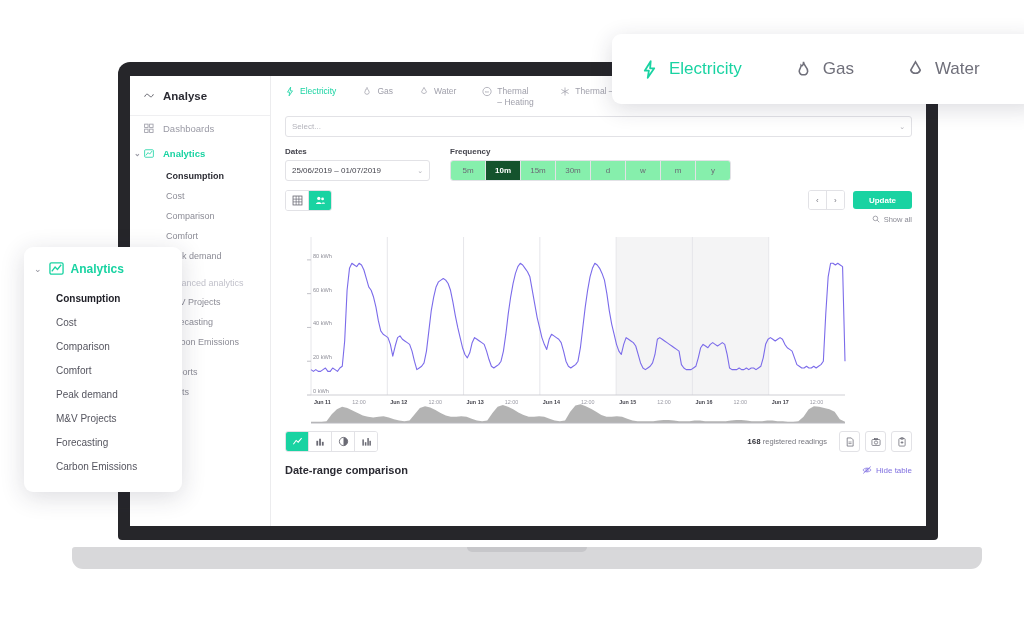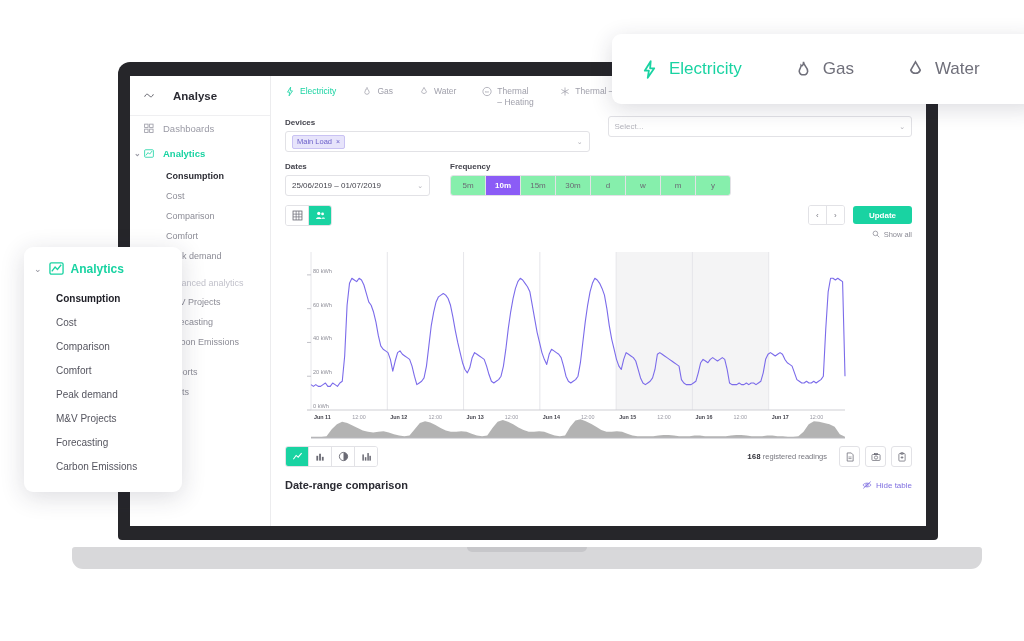--- a/index.html
+++ b/index.html
@@ -26,21 +26,21 @@
   .bgw-refresh{text-align:right;padding-right:14px;font-size:9px;color:#555;}
   .bgw-filter{margin:6px 6px 0 6px;height:14px;border:1px solid #cfcfcf;background:#fff;
        font-size:7px;color:#999;padding:2px 0 0 4px;box-sizing:border-box;}
   .bgw-object{margin:8px 0 0 4px;font-size:7px;font-weight:bold;color:#222;}
   .bgw-dot{display:inline-block;width:6px;height:6px;border-radius:50%;background:#33a7dd;vertical-align:middle;margin-left:2px;}
   #bg-scroll{position:absolute;right:6px;top:100px;width:5px;height:330px;background:#e8e8e8;border-radius:3px;}
 
   
   #app{position:absolute;inset:0;display:flex;background:#fff;}
   #sidebar{width:140px;flex:0 0 140px;background:#fff;border-right:1px solid #ececee;padding-top:0;}
-  .sb-head{display:flex;align-items:flex-start;gap:19px;padding:14px 12px 13px 14px;border-bottom:1px solid #efeff1;}
+  .sb-head{display:flex;align-items:flex-start;gap:9px;padding:14px 12px 13px 14px;border-bottom:1px solid #efeff1;}
   .sb-head-label{font-size:11.5px;font-weight:bold;color:#2b2b33;}
   .sb-item{display:flex;align-items:center;gap:9px;padding:7px 12px 7px 14px;font-size:9.5px;color:#9a9aa5;}
   .sb-item.active{color:#19d3a2;font-weight:bold;}
   .sb-caret{position:absolute;left:4px;font-size:8px;color:#9a9aa5;}
   .sb-sub{padding:5px 10px 5px 36px;font-size:9px;color:#8c8c96;}
   .sb-sub.current{color:#2b2b33;font-weight:bold;}
   .sb-section{padding:12px 10px 4px 36px;font-size:9px;color:#c2c2cb;}
   .sb-relative{position:relative;}
 
   
@@ -59,21 +59,21 @@
        border:1px solid #c9c2f3;border-radius:2px;font-size:7.5px;padding:1.5px 4px;}
   .chip-x{font-size:7px;color:#6b5fc9;}
   .caret-dn{position:absolute;right:6px;font-size:7px;color:#b0b0b8;}
 
   .row2{display:flex;gap:20px;margin-top:8px;align-items:flex-start;}
   .dates-box{width:145px;}
   .freq-group{display:flex;border:1px solid #e2e2e6;border-radius:3px;overflow:hidden;height:19px;}
   .freq-btn{display:flex;align-items:center;justify-content:center;min-width:22px;padding:0 6px;
        font-size:8px;color:#6a6a74;border-right:1px solid #e2e2e6;background:#86efac;}
   .freq-btn:last-child{border-right:none;}
-  .freq-btn.active{background:#8b5cf6;color:#fff;font-weight:bold;}
+  .freq-btn.active{background:#14532d;color:#fff;font-weight:bold;}
 
   .row3{display:flex;align-items:flex-start;justify-content:space-between;margin-top:9px;}
   .viewtoggle{display:flex;border:1px solid #e2e2e6;border-radius:3px;overflow:hidden;height:19px;}
   .vt-btn{width:22px;display:flex;align-items:center;justify-content:center;background:#fff;border-right:1px solid #e2e2e6;}
   .vt-btn:last-child{border-right:none;}
   .vt-btn.active{background:#19d3a2;}
   .right-ctl{display:flex;flex-direction:column;align-items:flex-end;gap:5px;}
   .rc-top{display:flex;align-items:center;gap:8px;}
   .arrows{display:flex;border:1px solid #e2e2e6;border-radius:3px;overflow:hidden;height:18px;}
   .arrow{width:17px;display:flex;align-items:center;justify-content:center;font-size:8px;color:#7a7a84;background:#fff;border-right:1px solid #e2e2e6;}
@@ -220,30 +220,20 @@
               <line x1="8" y1="1.5" x2="8" y2="14.5"></line>
               <line x1="2.2" y1="4.8" x2="13.8" y2="11.2"></line>
               <line x1="2.2" y1="11.2" x2="13.8" y2="4.8"></line>
             </g>
           </svg>
           <span>Thermal – Cooling</span>
         </div>
       </div>
 
       <div class="field-row">
-        <div class="field">
-          <div class="field-label">Devices</div>
-          <div class="select-box">
-            <span class="chip">
-              <span>Main Load</span>
-              <span class="chip-x">×</span>
-            </span>
-            <span class="caret-dn">⌄</span>
-          </div>
-        </div>
         <div class="field">
           <div class="select-box">
             <span>Select...</span>
             <span class="caret-dn">⌄</span>
           </div>
         </div>
       </div>
 
       <div class="row2">
         <div class="dates-box">

